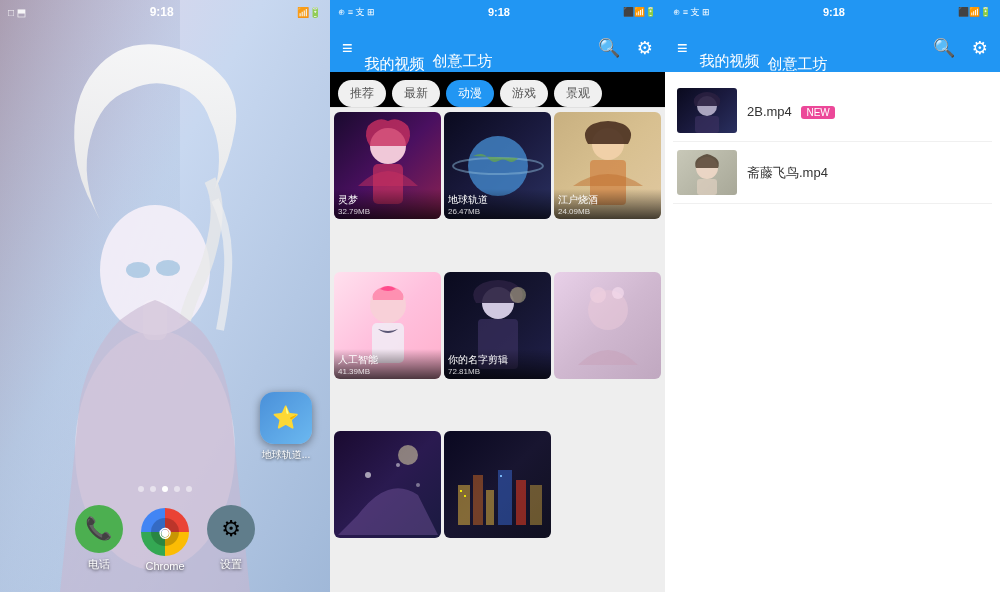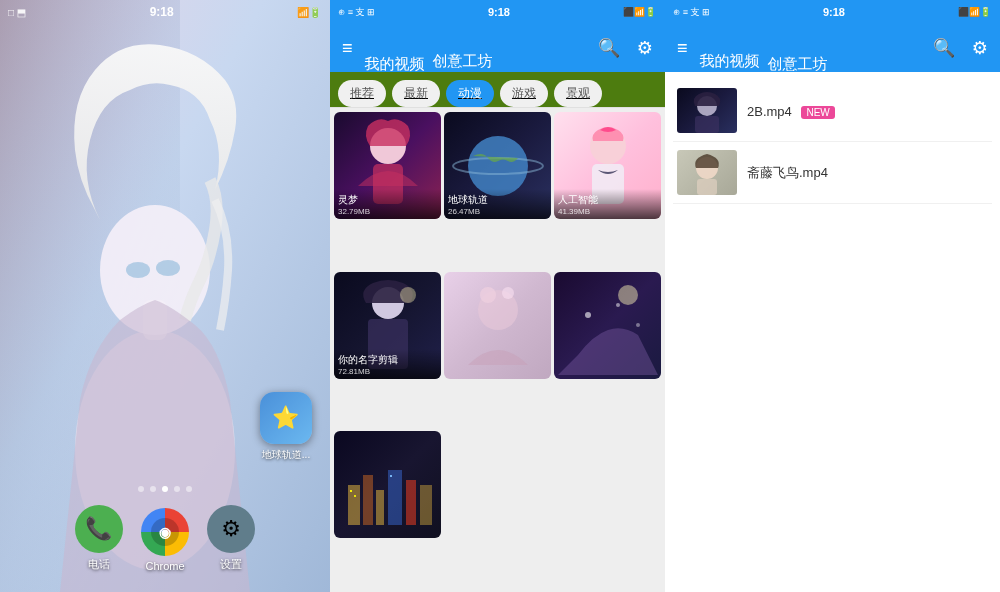--- a/index.html
+++ b/index.html
@@ -138,25 +138,24 @@
       margin-top: 32px;
     }
     .toolbar-title.active {
       border-bottom: 3px solid white;
       padding-bottom: 2px;
     }
     .toolbar-spacer { flex: 1; }
 
     .filter-tabs {
       display: flex;
-      background: #4d7c0f;
+      background: #000000;
       padding: 8px 8px 0;
       gap: 6px;
       border-bottom: 1px solid #e0e0e0;
-      text-decoration: underline;
     }
     .filter-tab {
       padding: 5px 12px;
       border-radius: 16px;
       font-size: 12px;
       cursor: pointer;
       border: none;
     }
     .filter-tab.active {
       background: #2196f3;
@@ -404,20 +403,34 @@
           <path d="M25,40 Q35,35 40,42 Q45,48 50,45 Q55,42 60,45 Q65,48 70,42" fill="#6aaa44" opacity="0.7"></path>
         </svg>
       </div>
       <div class="thumb-info">
         <span class="thumb-title">地球轨道</span>
         <span class="thumb-size">26.47MB</span>
       </div>
     </div>
 
     <div class="video-thumb">
+      <div class="thumb-bg bg-nature" style="background: linear-gradient(135deg, #c8b080, #d8c090, #e0c8a0);">
+        <svg width="100" height="100" viewBox="0 0 100 100" xmlns="http://www.w3.org/2000/svg">
+          <circle cx="50" cy="28" r="16" fill="#f0d0a8"></circle>
+          <path d="M30,28 Q22,15 35,8 Q50,2 65,8 Q78,15 70,28" fill="#4a3020" opacity="0.9"></path>
+          <rect x="32" y="44" width="36" height="45" rx="4" fill="#d08040" opacity="0.7"></rect>
+          <path d="M15,70 Q32,58 50,58 Q68,58 85,70" fill="#c07030" opacity="0.5"></path>
+        </svg>
+      </div>
+      <div class="thumb-info">
+        <span class="thumb-title">江户烧酒</span>
+        <span class="thumb-size">24.09MB</span>
+      </div>
+    </div>
+    <div class="video-thumb">
       <div class="thumb-bg bg-pink">
         <svg width="100" height="100" viewBox="0 0 100 100" xmlns="http://www.w3.org/2000/svg">
           <circle cx="50" cy="30" r="18" fill="#f8d0d8"></circle>
           <path d="M35,25 Q33,18 40,14 Q50,8 60,14 Q67,18 65,25" fill="#ff80a8" opacity="0.8"></path>
 
           <path d="M42,14 Q50,8 58,14 Q50,18 42,14 Z" fill="#ff4488" opacity="0.9"></path>
           <rect x="34" y="48" width="32" height="40" rx="5" fill="#f0f0f8" opacity="0.8"></rect>
 
           <path d="M40,54 Q50,58 60,54 Q50,62 40,54 Z" fill="#1a1a40" opacity="0.7"></path>
         </svg>

